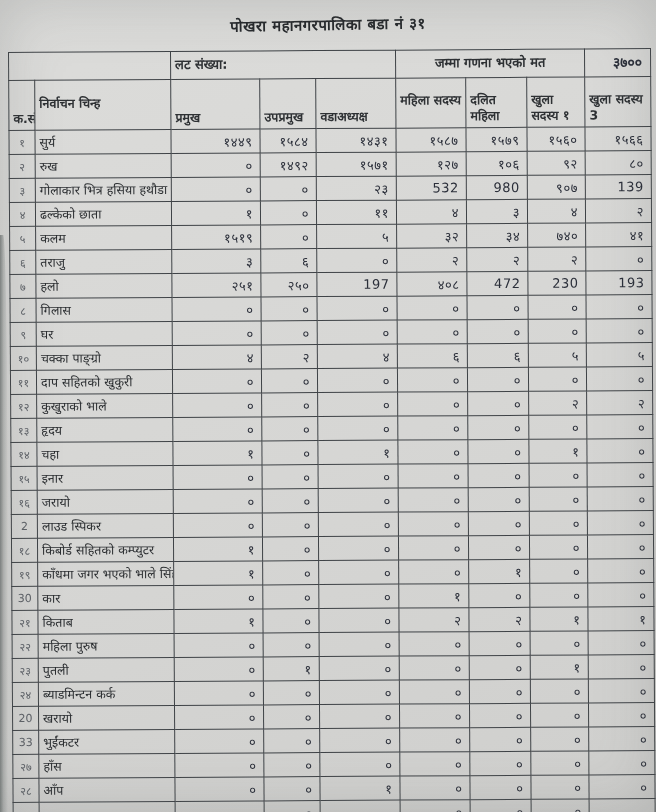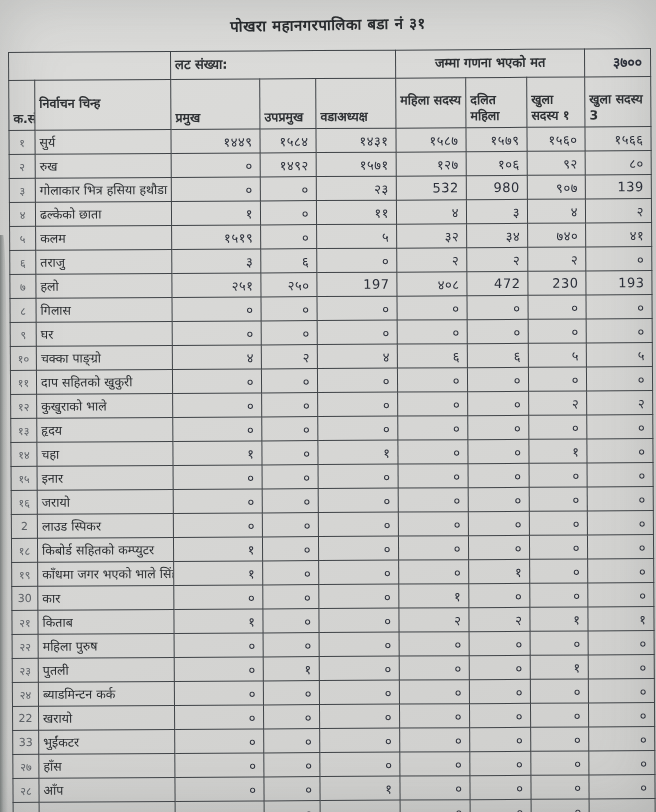--- a/index.html
+++ b/index.html
@@ -340,21 +340,21 @@
           <td class="sym">ब्याडमिन्टन कर्क</td>
           <td class="num">०</td>
           <td class="num">०</td>
           <td class="num">०</td>
           <td class="num">०</td>
           <td class="num">०</td>
           <td class="num">०</td>
           <td class="num">०</td>
         </tr>
         <tr>
-          <td class="sn">22</td>
+          <td class="sn">20</td>
           <td class="sym">खरायो</td>
           <td class="num">०</td>
           <td class="num">०</td>
           <td class="num">०</td>
           <td class="num">०</td>
           <td class="num">०</td>
           <td class="num">०</td>
           <td class="num">०</td>
         </tr>
         <tr>

